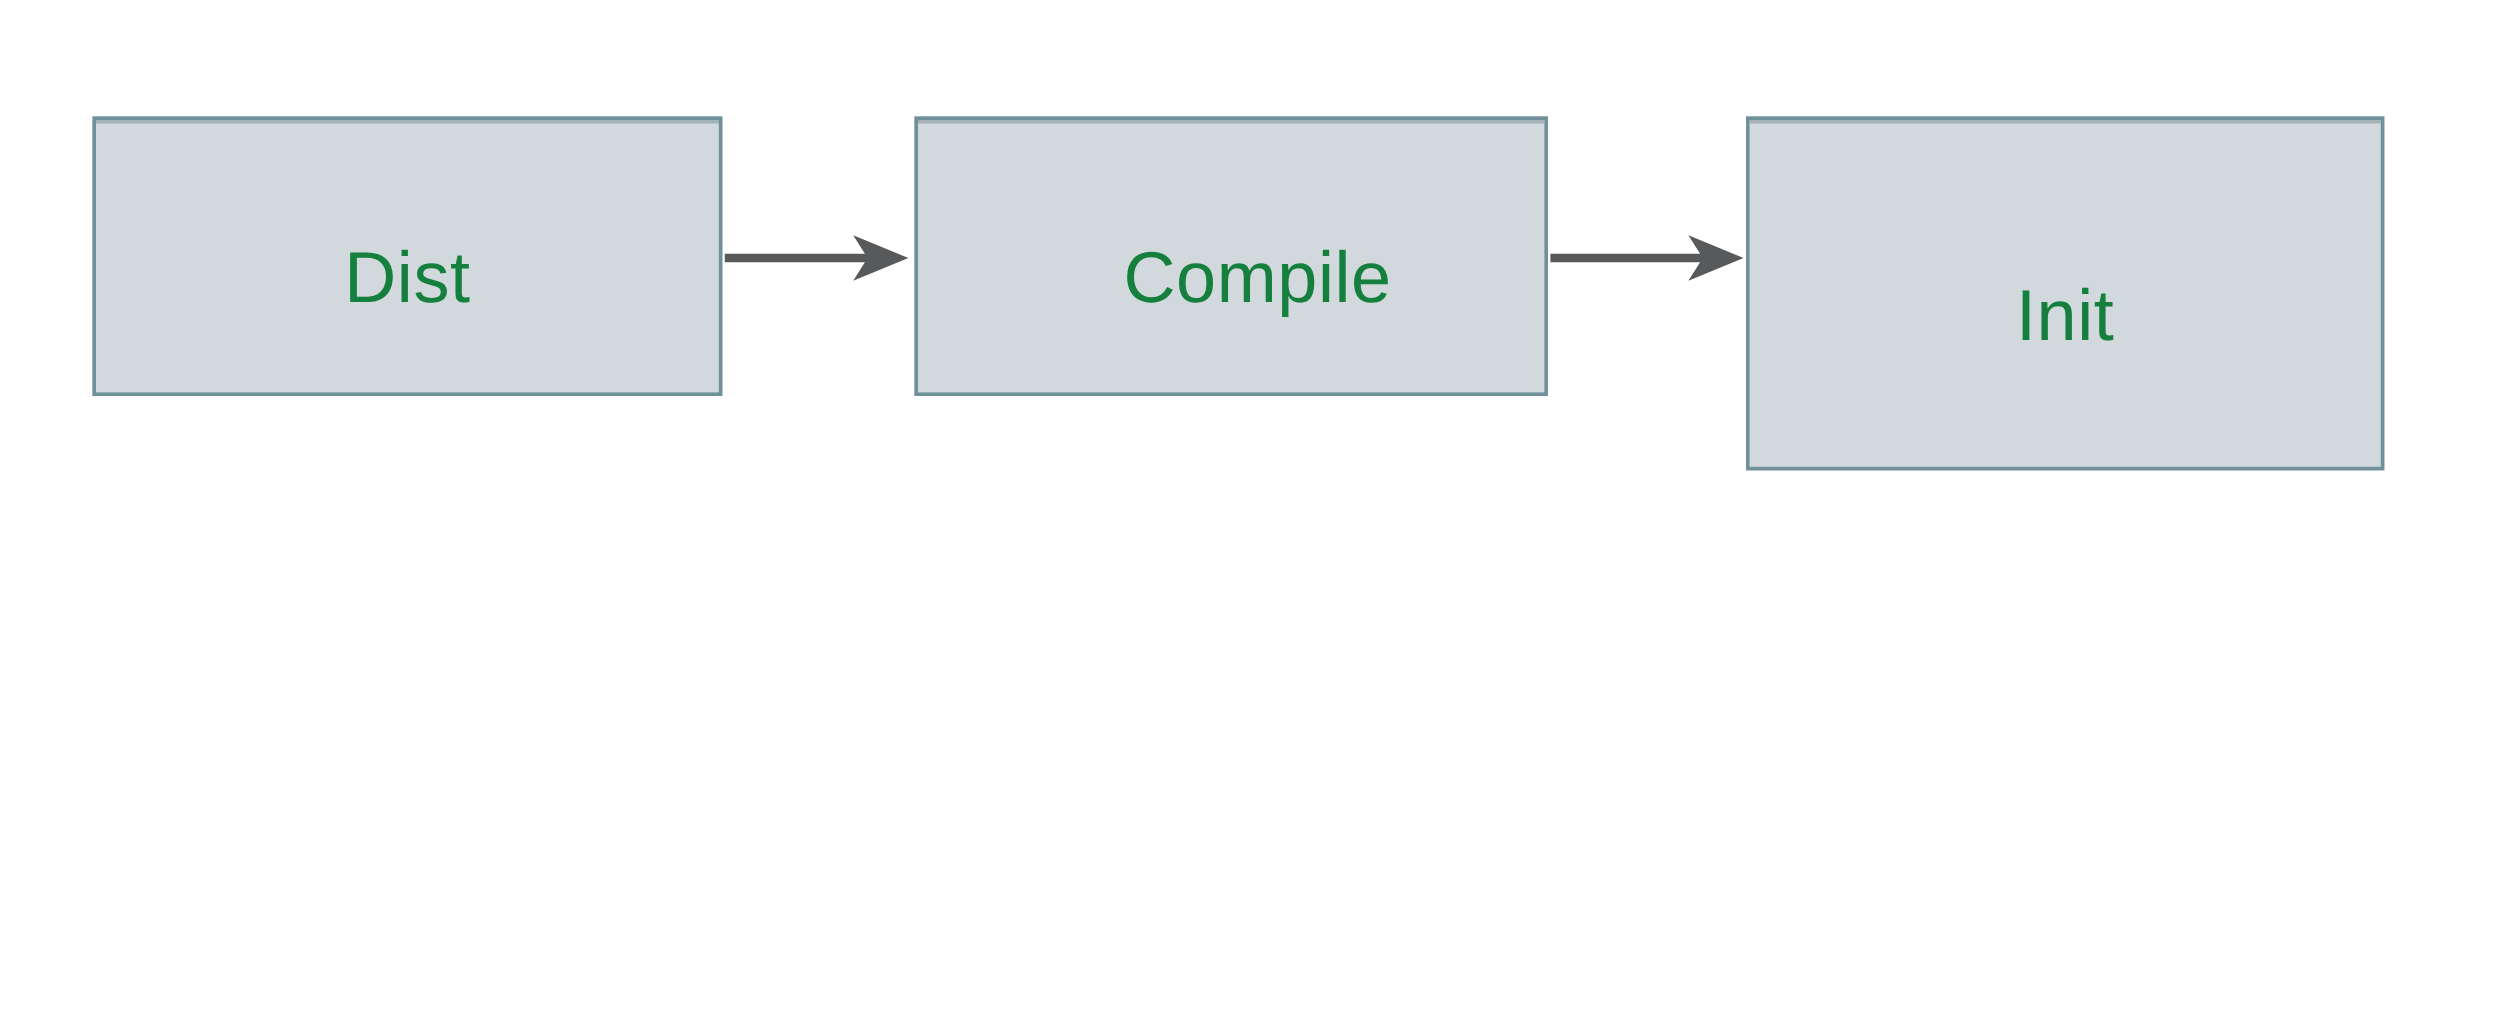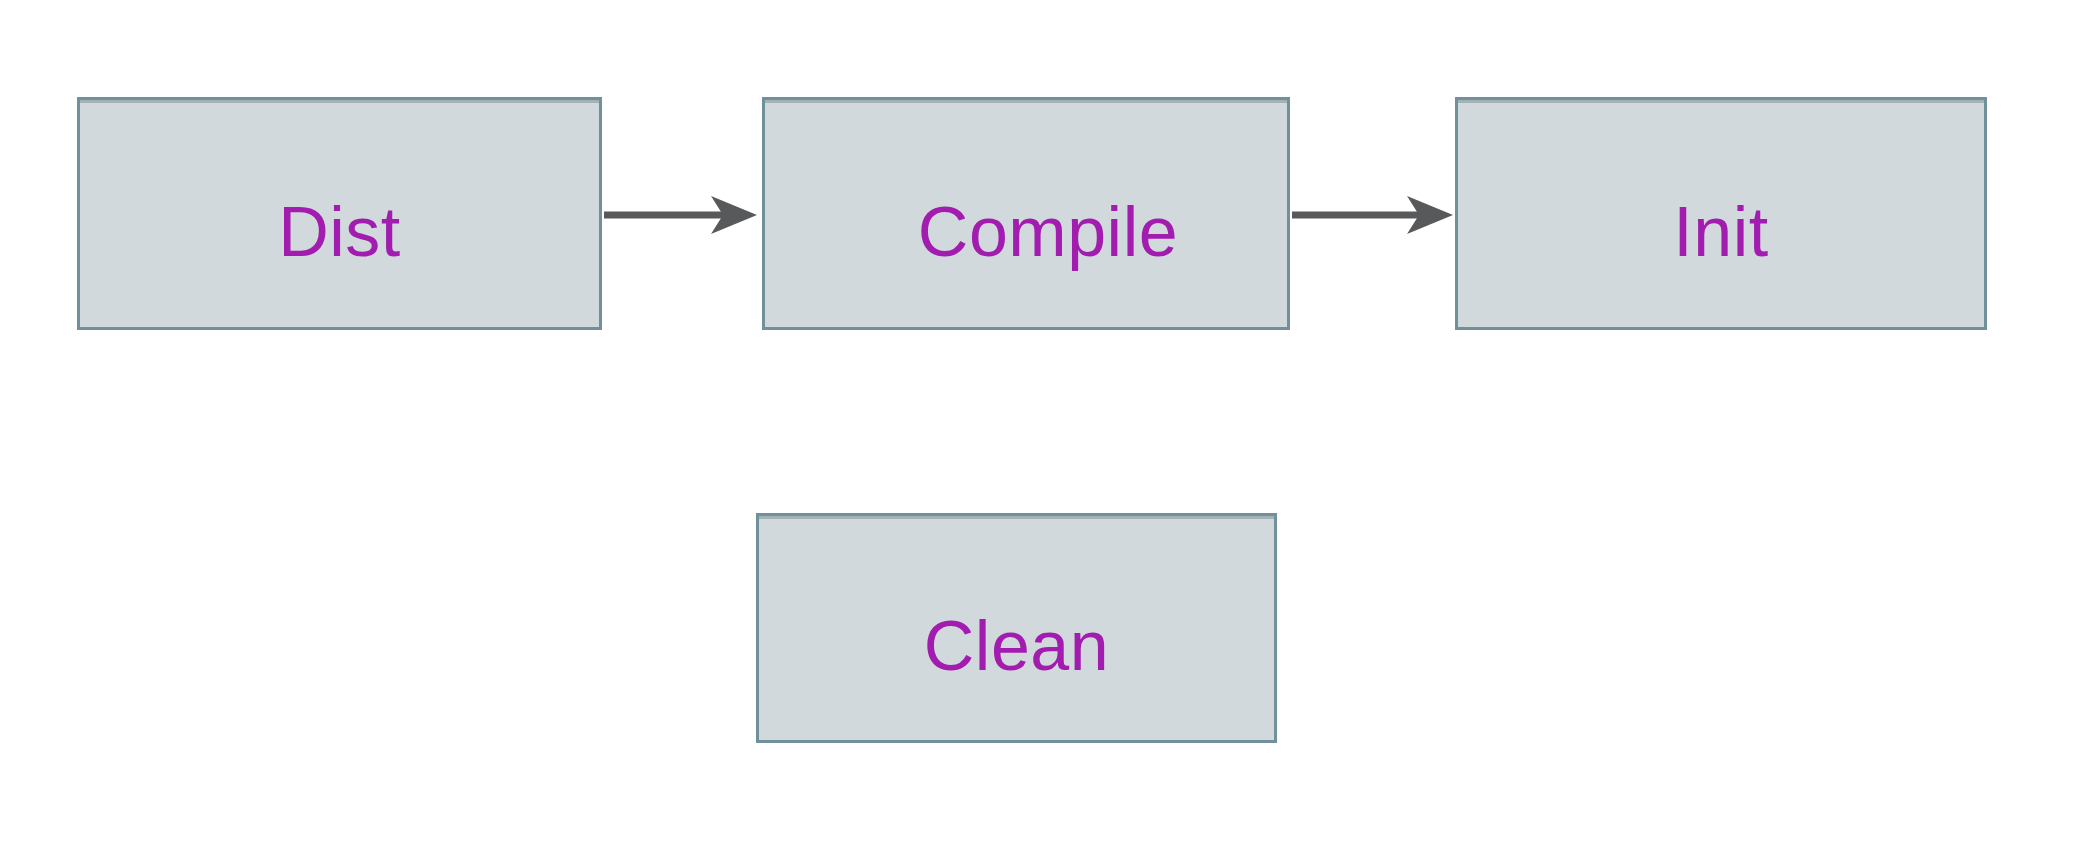--- a/index.html
+++ b/index.html
@@ -27,31 +27,31 @@
     position: absolute;
     box-sizing: border-box;
     background: #d1d9dc;
     border: 3px solid #70909c;
     box-shadow: inset 0 3px 0 rgba(47, 78, 92, 0.28);
     display: flex;
     align-items: center;
     justify-content: center;
   }
   .node-label {
-    font-size: 70px;
+    font-size: 60px;
     line-height: 1;
-    color: #a21caf;
+    color: #15803d;
     letter-spacing: 0.5px;
     white-space: nowrap;
     padding-bottom: 8px;
     margin-top: 44px;
   }
   #node-dist    { left: 77px;   top: 97px;  width: 525px; height: 233px; }
   #node-compile { left: 762px;  top: 97px;  width: 528px; height: 233px; padding-left: 44px; }
-  #node-init    { left: 1455px; top: 97px;  width: 532px; height: 233px; }
+  #node-init    { left: 1455px; top: 97px;  width: 532px; height: 295px; }
   #node-clean   { left: 756px;  top: 513px; width: 521px; height: 230px; }
 
   .edge-shaft {
     stroke: #58595b;
     stroke-width: 7;
     fill: none;
   }
   .edge-head {
     fill: #58595b;
     stroke: none;
@@ -78,17 +78,14 @@
   </div>
 
   <div class="node" id="node-compile">
     <span class="node-label">Compile</span>
   </div>
 
   <div class="node" id="node-init">
     <span class="node-label">Init</span>
   </div>
 
-  <div class="node" id="node-clean">
-    <span class="node-label">Clean</span>
-  </div>
 
 </div>
 
 </body></html>

